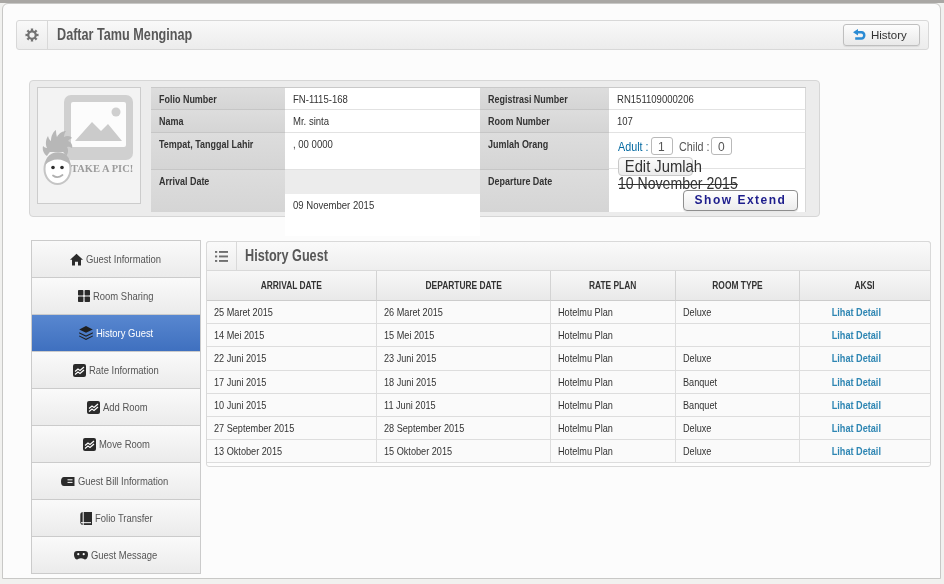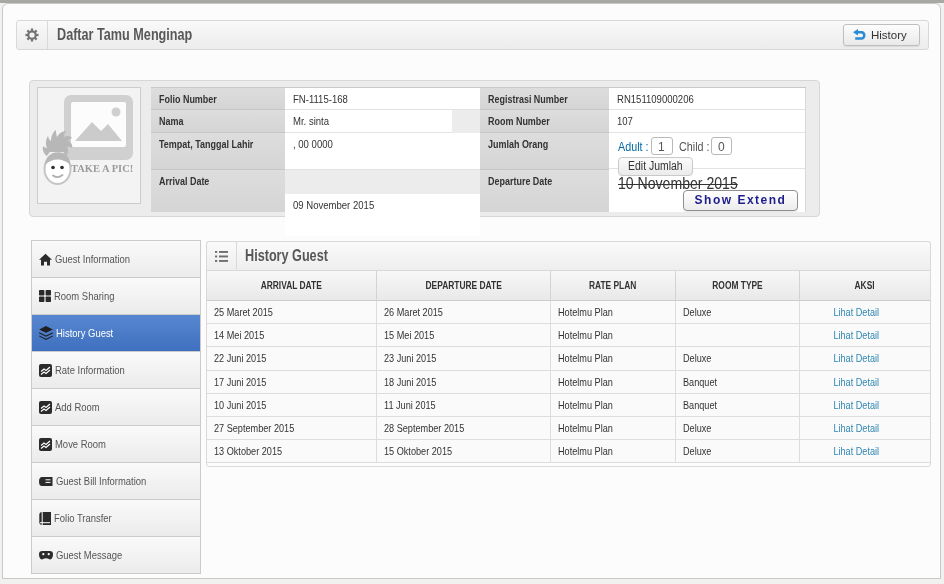--- a/index.html
+++ b/index.html
@@ -23,33 +23,33 @@
 .kembali { left:843px; top:24px; width:77px; height:22px; background:linear-gradient(#fdfdfd,#e9e9e9); border:1px solid #bfbfbf; border-radius:3px; display:flex; align-items:center; padding-left:9px; font-size:11.5px; color:#333; box-shadow:0 1px 1px rgba(0,0,0,.08); }
 .kembali svg { margin-right:5px; }
 
 .gpanel { left:29px; top:80px; width:791px; height:137px; background:#ececec; border:1px solid #d6d6d6; border-radius:4px; }
 .photobox { left:37px; top:87px; width:104px; height:117px; background:#f3f3f3; border:1px solid #cccccc; }
 .cell { position:absolute; font-size:11.5px; padding:5px 0 0 8px; overflow:visible; white-space:nowrap; }
 .lab { background:linear-gradient(#dddddd,#d5d5d5); border-bottom:1px solid #c6c6c6; font-weight:bold; color:#333; font-size:11.5px; }
 .val { background:#fff; border-bottom:1px solid #e2e2e2; color:#333; }
 
 .sidebar { left:31px; top:240px; width:170px; height:334px; border:1px solid #cbcbcb; display:flex; flex-direction:column; background:#f5f5f5; }
-.sitem { flex:1; display:flex; align-items:center; padding-left:7px; font-size:10.5px; color:#555; background:linear-gradient(#fafafa,#ebebeb); border-top:1px solid #cbcbcb; }
+.sitem { flex:1; display:flex; align-items:center; padding-left:7px; font-size:10.5px; color:#555; background:linear-gradient(#fafafa,#ebebeb); border-top:1px solid #cbcbcb;justify-content:center; }
 .sitem:first-child { border-top:none; }
 .sitem svg { margin-right:3px; flex:none; }
 .sitem.sel { background:linear-gradient(#5887d0,#3f70bf); color:#fff; }
 
 .hpanel { left:206px; top:241px; width:725px; height:226px; background:#fdfdfd; border:1px solid #d9d9d9; border-radius:3px; }
 .hphead { left:206px; top:241px; width:725px; height:30px; background:linear-gradient(#fafafa,#eeeeee); border:1px solid #d9d9d9; border-radius:3px 3px 0 0; }
 .hpicon { left:206px; top:241px; width:31px; height:30px; border-right:1px solid #d9d9d9; display:flex; align-items:center; justify-content:center; }
 .hptitle { left:245px; top:247px; font-size:16px; font-weight:bold; color:#575757; line-height:18px; }
 .th { position:absolute; top:271px; height:30px; background:linear-gradient(#f7f7f7,#e9e9e9); border-right:1px solid #d3d3d3; border-bottom:1px solid #cccccc; font-size:10.5px; font-weight:bold; color:#333; text-align:center; line-height:29px; text-transform:uppercase; }
 .td { position:absolute; height:23px; font-size:10.5px; color:#333; padding:5px 0 0 7px; border-right:1px solid #dddddd; border-bottom:1px solid #dddddd; background:#fafafa; }
 .td.od { background:#fafafa; }
-.td.lk { padding:5px 17px 0 0; text-align:center; color:#2e86b3; font-weight:normal; }
+.td.lk { padding:5px 17px 0 0; text-align:center; color:#2e86b3; font-weight:bold; }
 </style>
 </head>
 <body>
 <div class="abs topstrip"></div>
 <div class="abs container"></div>
 
 <div class="abs hbar"></div>
 <div class="abs gearcell">
 <svg width="14" height="14" viewBox="0 0 16 16">
       <path fill="#737373" fill-rule="evenodd" d="M6.55 0.54 L9.45 0.54 L9.12 2.51 L11.09 3.33 L12.25 1.70 L14.30 3.75 L12.67 4.91 L13.49 6.88 L15.46 6.55 L15.46 9.45 L13.49 9.12 L12.67 11.09 L14.30 12.25 L12.25 14.30 L11.09 12.67 L9.12 13.49 L9.45 15.46 L6.55 15.46 L6.88 13.49 L4.91 12.67 L3.75 14.30 L1.70 12.25 L3.33 11.09 L2.51 9.12 L0.54 9.45 L0.54 6.55 L2.51 6.88 L3.33 4.91 L1.70 3.75 L3.75 1.70 L4.91 3.33 L6.88 2.51 Z M8 5.0 A3.0 3.0 0 1 0 8 11.0 A3.0 3.0 0 1 0 8 5.0 Z"></path>
@@ -78,37 +78,37 @@
 <path d="M15 87.5 Q19.5 91 24.5 87" stroke="#b0b0b0" stroke-width="1.8" fill="none" stroke-linecap="round"></path>
 <text x="33" y="84" font-family="Liberation Serif, serif" font-weight="bold" font-size="10.5" fill="#9b9b9b">TAKE A PIC!</text>
 </svg>
 </div>
 
 <div class="abs" style="left:151px;top:87px;width:655px;height:1px;background:#c9c9c9;"></div>
 <div class="cell lab" style="left:151px;top:88px;width:134px;height:22px;"><span class="nb">Folio Number</span></div>
 <div class="cell val" style="left:285px;top:88px;width:195px;height:22px;"><span class="nv">FN-1115-168</span></div>
 <div class="cell lab" style="left:480px;top:88px;width:129px;height:22px;"><span class="nb">Registrasi Number</span></div>
 <div class="cell lab" style="left:151px;top:110px;width:134px;height:23px;"><span class="nb">Nama</span></div>
-<div class="cell val" style="left:285px;top:110px;width:167px;height:23px;"><span class="nv">Mr. sinta</span></div>
+<div class="cell val" style="left:285px;top:110px;width:195px;height:23px;"><span class="nv">Mr. sinta</span></div>
 <div class="cell lab" style="left:480px;top:110px;width:129px;height:23px;"><span class="nb">Room Number</span></div>
 <div class="cell lab" style="left:151px;top:133px;width:134px;height:37px;"><span class="nb">Tempat, Tanggal Lahir</span></div>
 <div class="cell val" style="left:285px;top:133px;width:195px;height:37px;"><span class="nv">, 00 0000</span></div>
 <div class="cell lab" style="left:480px;top:133px;width:129px;height:37px;"><span class="nb">Jumlah Orang</span></div>
 <div class="cell lab" style="left:151px;top:170px;width:134px;height:42px;border-bottom:none;"><span class="nb">Arrival Date</span></div>
 <div class="cell val" style="left:285px;top:170px;width:195px;height:42px;border-bottom:none;margin-top:24px;"><span class="nv">09 November 2015</span></div>
 <div class="cell lab" style="left:480px;top:170px;width:129px;height:42px;border-bottom:none;"><span class="nb">Departure Date</span></div>
 <div class="cell val" style="left:609px;top:88px;width:197px;height:22px;border-right:1px solid #d8d8d8;"><span class="nv">RN151109000206</span></div>
 <div class="cell val" style="left:609px;top:110px;width:197px;height:23px;border-right:1px solid #d8d8d8;"><span class="nv">107</span></div>
 <div class="cell val" style="left:609px;top:133px;width:197px;height:36px;border-right:1px solid #d8d8d8;"></div>
 <div class="cell val" style="left:609px;top:169px;width:197px;height:43px;border-bottom:none;border-right:1px solid #d8d8d8;"></div>
 <div class="abs" style="left:618px;top:140px;font-size:12.5px;color:#0369a1;"><span class="cond2">Adult&nbsp;:</span></div>
 <div class="abs" style="left:651px;top:137px;width:22px;height:18px;border:1px solid #b9b9b9;border-radius:3px;background:#fff;font-size:12px;color:#555;padding:2px 0 0 6px;">1</div>
 <div class="abs" style="left:679px;top:140px;font-size:12.5px;color:#555;"><span class="cond2">Child&nbsp;:</span></div>
 <div class="abs" style="left:711px;top:137px;width:21px;height:18px;border:1px solid #b9b9b9;border-radius:3px;background:#fff;font-size:12px;color:#555;padding:2px 0 0 6px;">0</div>
-<div class="abs" style="left:618px;top:157px;width:75px;height:19px;background:linear-gradient(#fbfbfb,#ebebeb);border:1px solid #c9c9c9;border-radius:4px;font-size:12px;color:#333;text-align:center;line-height:17px;"><span class="nsc">Edit Jumlah</span></div>
+<div class="abs" style="left:618px;top:157px;width:75px;height:19px;background:linear-gradient(#fbfbfb,#ebebeb);border:1px solid #c9c9c9;border-radius:4px;font-size:17px;color:#333;text-align:center;line-height:17px;"><span class="nsc">Edit Jumlah</span></div>
 <div class="abs" style="left:618px;top:175px;font-size:16px;color:#333;"><span class="cond2" style="text-decoration:line-through;transform:scaleX(0.88);">10 November 2015</span></div>
 <div class="abs" style="left:683px;top:190px;width:115px;height:21px;background:linear-gradient(#ffffff,#ececec);border:1px solid #8f8f8f;border-radius:4px;font-size:12px;font-weight:bold;letter-spacing:1.5px;color:#1d1d8c;text-align:center;line-height:19px;white-space:nowrap;box-shadow:0 1px 1px rgba(0,0,0,.1);">Show Extend</div>
 
 <div class="abs sidebar">
 <div class="sitem ">
       <svg width="13" height="13" viewBox="0 0 13 13">
         <path fill="#2b2b2b" d="M6.5 .8 13 6.8 11 6.8 11 12.5 8 12.5 8 8.8 5 8.8 5 12.5 2 12.5 2 6.8 0 6.8z"></path>
       </svg>
       <span class="sn">Guest Information</span>
     </div>

